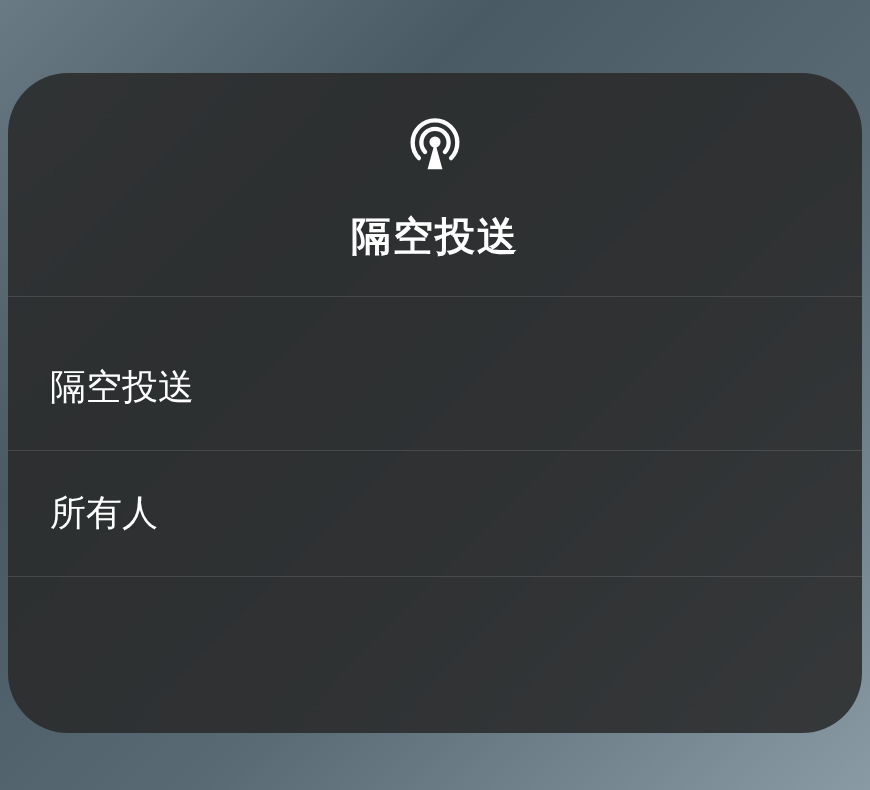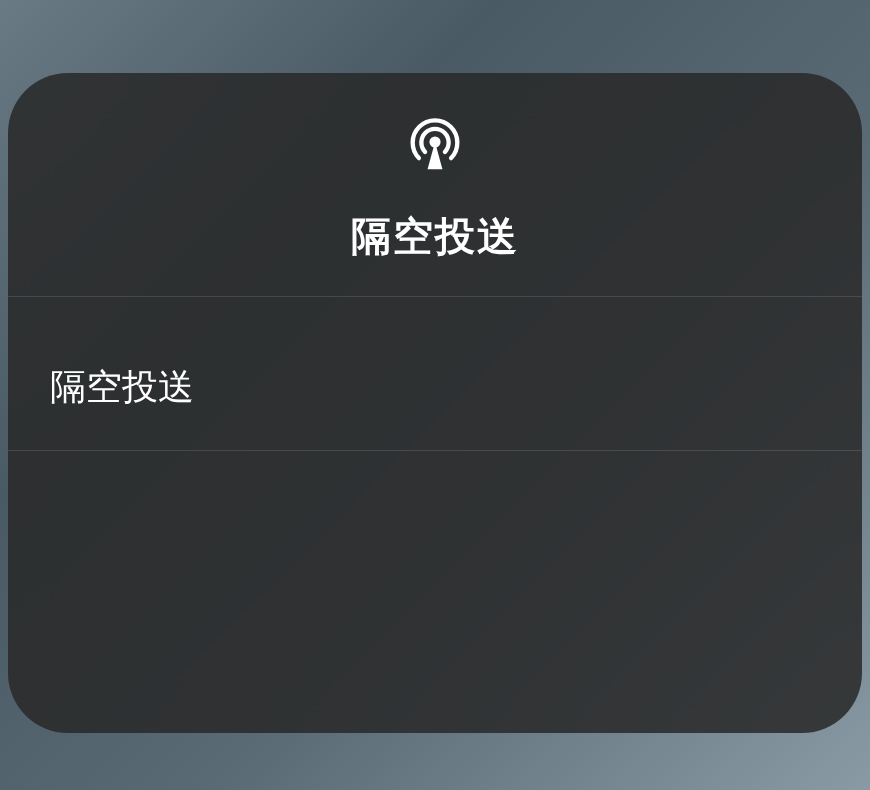--- a/index.html
+++ b/index.html
@@ -97,14 +97,18 @@
         </svg>
       </span>
     </div>
     <div class="title">隔空投送</div>
   </div>
   <div class="options">
     <div class="option">
       <span class="option-label">隔空投送</span>
 
     </div>
+    <div class="option">
+      <span class="option-label">所有人</span>
+
+    </div>
   </div>
 </div>
 
 </body></html>

